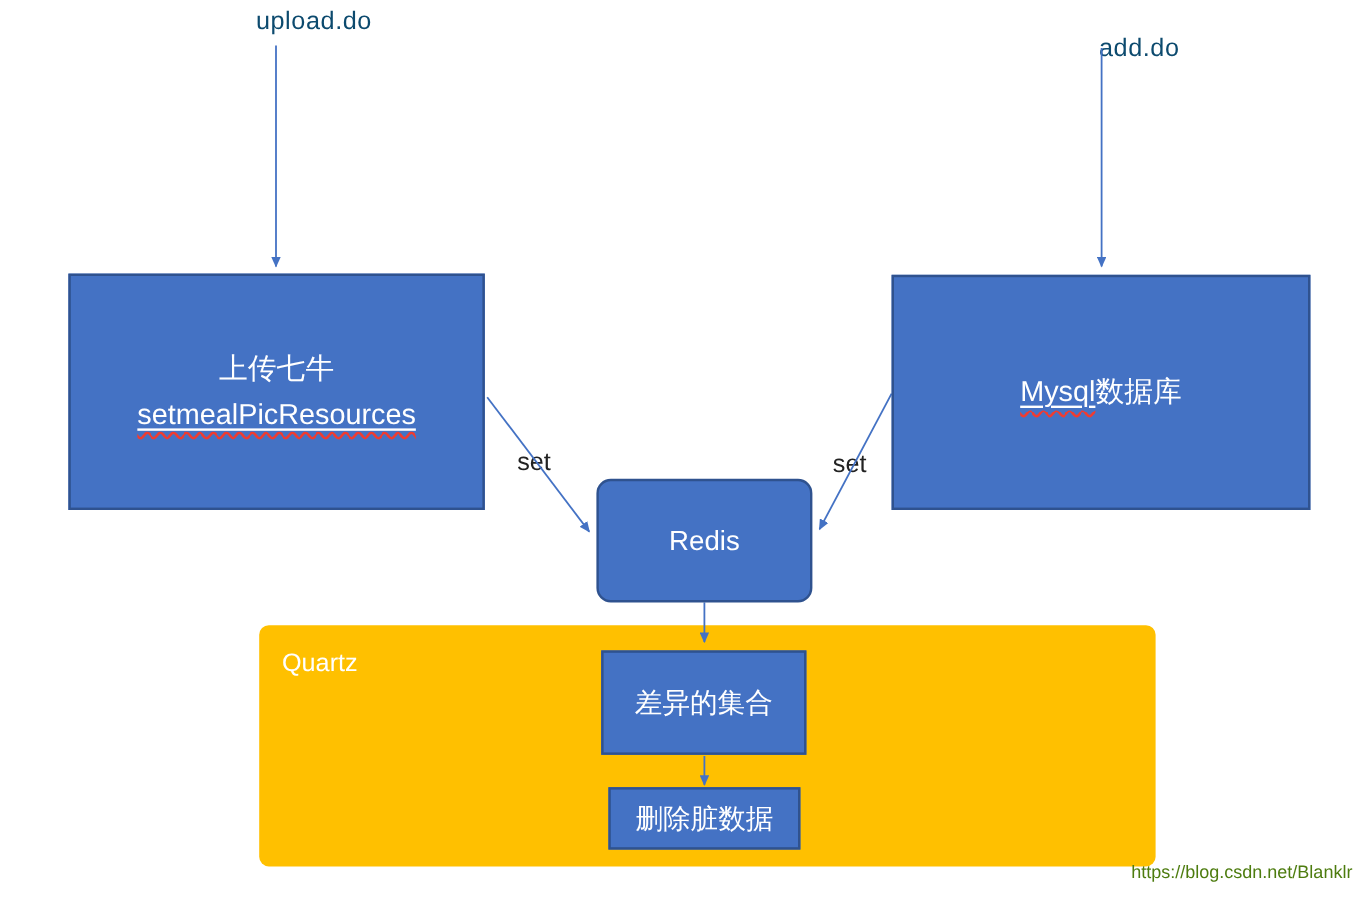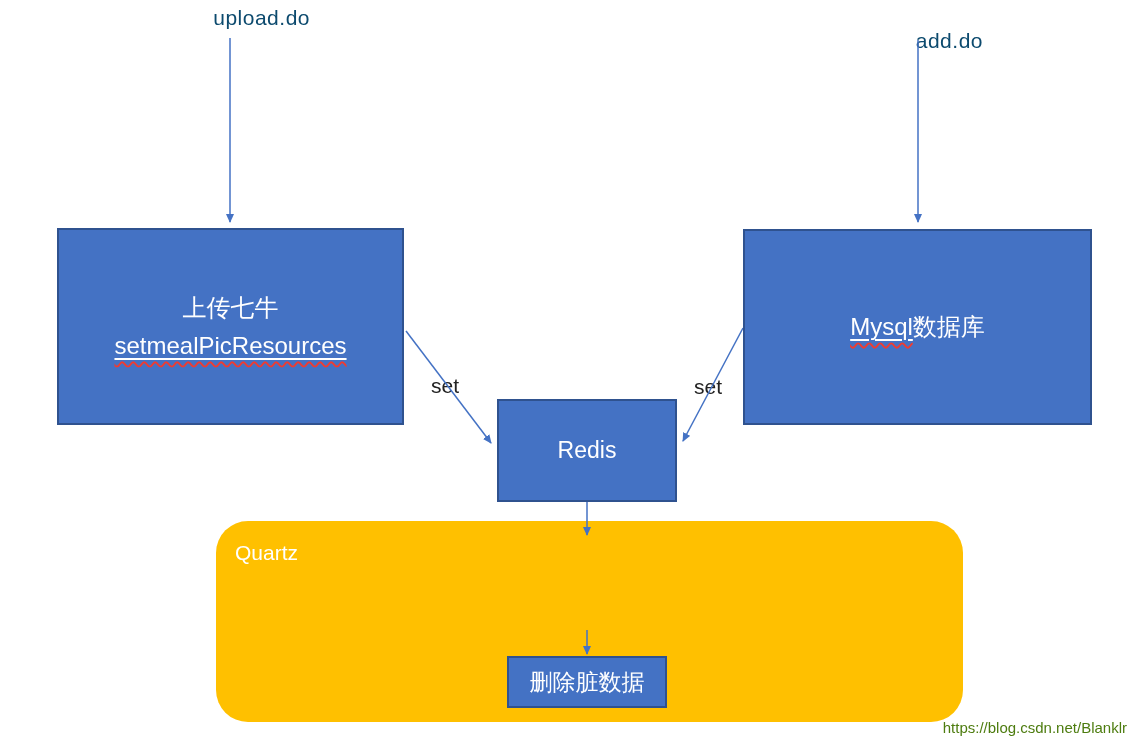--- a/index.html
+++ b/index.html
@@ -36,21 +36,21 @@
     border: 2px solid #2F528F;
     color: #ffffff;
     display: flex;
     flex-direction: column;
     align-items: center;
     justify-content: center;
     text-align: center;
   }
   #upload-box { left: 57px;  top: 228px; width: 347px; height: 197px; font-size: 24px; line-height: 1.55; }
   #mysql-box  { left: 743px; top: 229px; width: 349px; height: 196px; font-size: 24px; line-height: 1.55; }
-  #redis-box  { left: 497px; top: 399px; width: 180px; height: 103px; font-size: 23px; }
+  #redis-box  { left: 497px; top: 399px; width: 180px; height: 103px; font-size: 23px; border-radius: 12px; }
   #diff-box   { left: 501px; top: 542px; width: 171px; height: 87px;  font-size: 23px; }
   #delete-box { left: 507px; top: 656px; width: 160px; height: 52px;  font-size: 23px; }
 
   .sq {
     text-decoration: underline wavy #f03b30;
     text-decoration-thickness: 2px;
     text-underline-offset: 7px;
   }
   .wu {
     text-decoration: underline solid #ffffff;
@@ -64,21 +64,21 @@
     font-size: 21px;
   }
   #set-left  { left: 431px; top: 374px; }
   #set-right { left: 694px; top: 375px; }
 
   .quartz {
     position: absolute;
     left: 216px; top: 521px;
     width: 747px; height: 201px;
     background: #FFC000;
-    border-radius: 32px;
+    border-radius: 8px;
     z-index: 0;
   }
   .quartz-label {
     position: absolute;
     left: 19px; top: 20px;
     color: #ffffff;
     font-size: 21px;
   }
   
   #redis-box, #diff-box, #delete-box, .arrows { z-index: 2; }
@@ -127,20 +127,23 @@
   <div class="edge-label" id="set-right">set</div>
 
   <div class="box" id="redis-box">
     <div>Redis</div>
   </div>
 
   <div class="quartz">
     <div class="quartz-label">Quartz</div>
   </div>
 
+  <div class="box" id="diff-box">
+    <div>差异的集合</div>
+  </div>
 
   <div class="box" id="delete-box">
     <div>删除脏数据</div>
   </div>
 
   <div class="watermark">https://blog.csdn.net/Blanklr</div>
 
 </div>
 
 </body></html>

